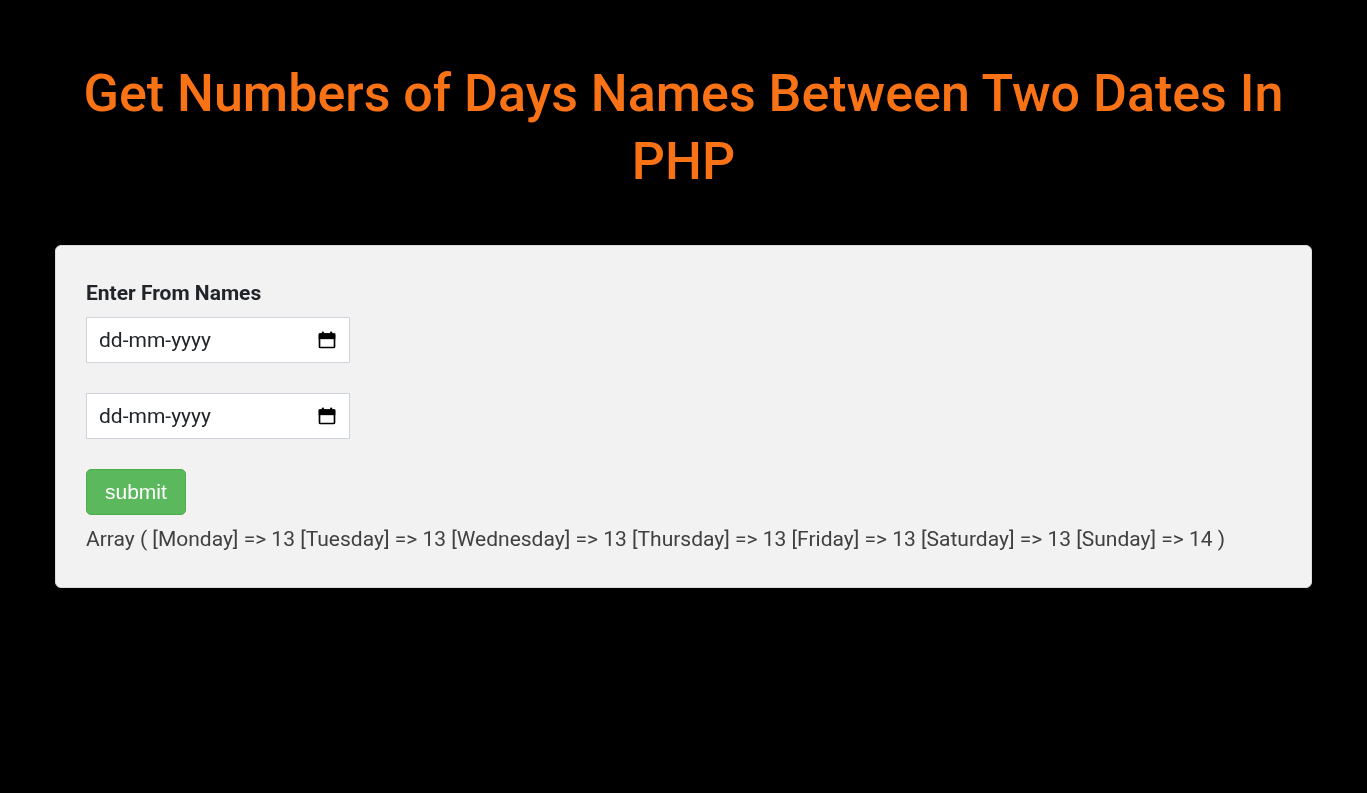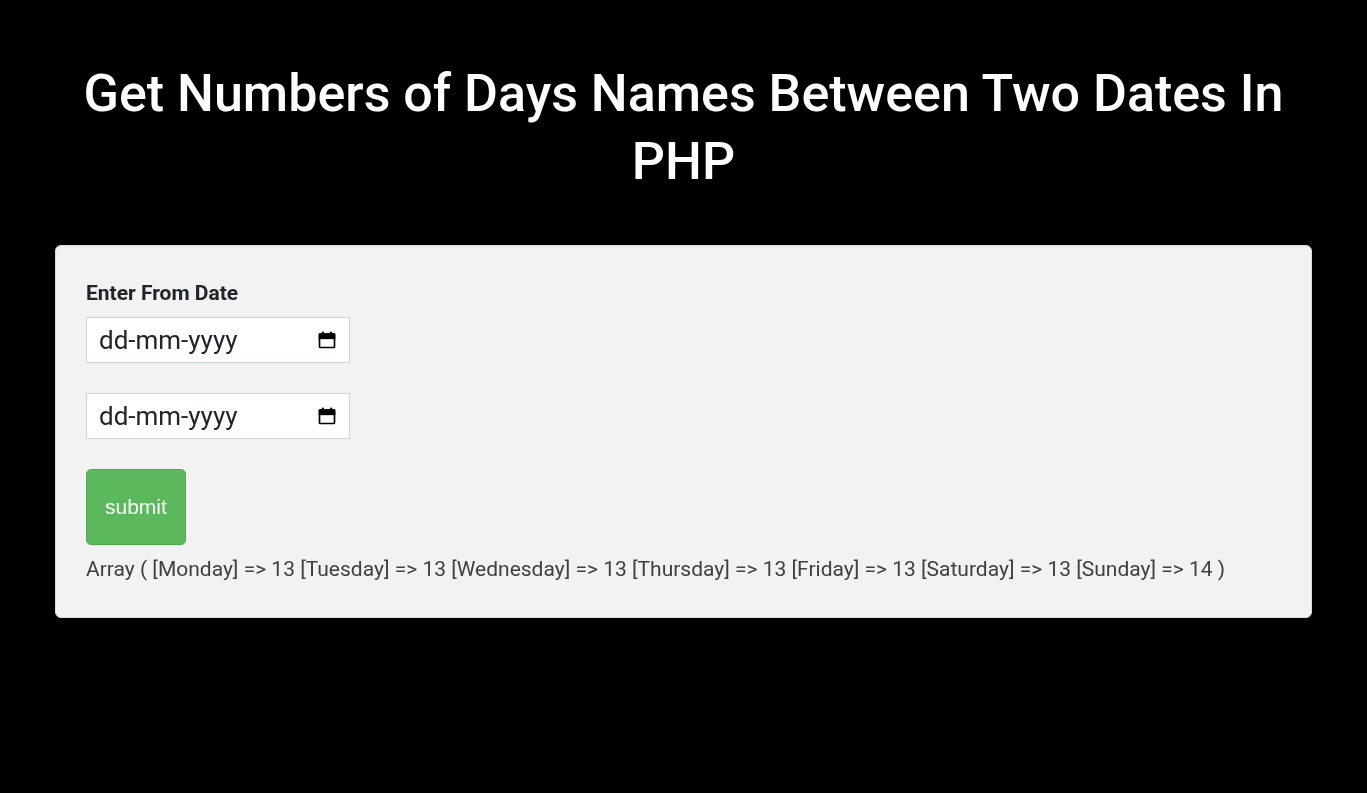--- a/index.html
+++ b/index.html
@@ -8,21 +8,21 @@
       padding: 0;
     }
     body {
       background-color: #000000;
       font-family: -apple-system, BlinkMacSystemFont, "Segoe UI", Roboto, "Helvetica Neue", Arial, sans-serif;
       width: 1367px;
       height: 793px;
       padding: 40px 55px;
     }
     .page-title {
-      color: #ffffff;
+      color: #f97316;
       font-size: 52px;
       font-weight: 500;
       text-align: center;
       line-height: 1.3;
       margin-bottom: 30px;
       padding: 20px 0;
     }
     .form-container {
       background-color: #f2f2f2;
       border: 1px solid #dcdcdc;
@@ -45,54 +45,54 @@
       height: 46px;
       background-color: #ffffff;
       border: 1px solid #ced4da;
       display: flex;
       align-items: center;
       padding: 0 12px;
       cursor: text;
     }
     .date-placeholder {
       color: #212529;
-      font-size: 26px;
+      font-size: 21px;
       flex: 1;
     }
     .calendar-icon {
       width: 20px;
       height: 20px;
       cursor: pointer;
     }
     .submit-btn {
       background-color: #5cb85c;
       border: 1px solid #4cae4c;
       color: #ffffff;
       font-size: 21px;
-      padding: 25px 18px;
+      padding: 10px 18px;
       border-radius: 5px;
       cursor: pointer;
       margin-bottom: 8px;
     }
     .output-text {
       font-size: 21px;
       color: #404040;
       line-height: 1.6;
       margin-top: 0;
     }
   </style>
 </head>
 <body>
 
 <h1 class="page-title">Get Numbers of Days Names Between Two Dates In PHP</h1>
 
 <div class="form-container">
   
   <div class="form-group">
-    <label class="form-label">Enter From Date</label>
+    <label class="form-label">Enter From Names</label>
     <div class="date-input-wrapper">
       <span class="date-placeholder">dd-mm-yyyy</span>
       <svg class="calendar-icon" viewBox="0 0 24 24" fill="none" stroke="#000000" stroke-width="2">
         <rect x="3" y="5" width="18" height="16" rx="1" fill="none"></rect>
         <rect x="3" y="5" width="18" height="5" fill="#000000"></rect>
         <line x1="7" y1="2" x2="7" y2="6" stroke-width="2.5"></line>
         <line x1="17" y1="2" x2="17" y2="6" stroke-width="2.5"></line>
       </svg>
     </div>
   </div>

